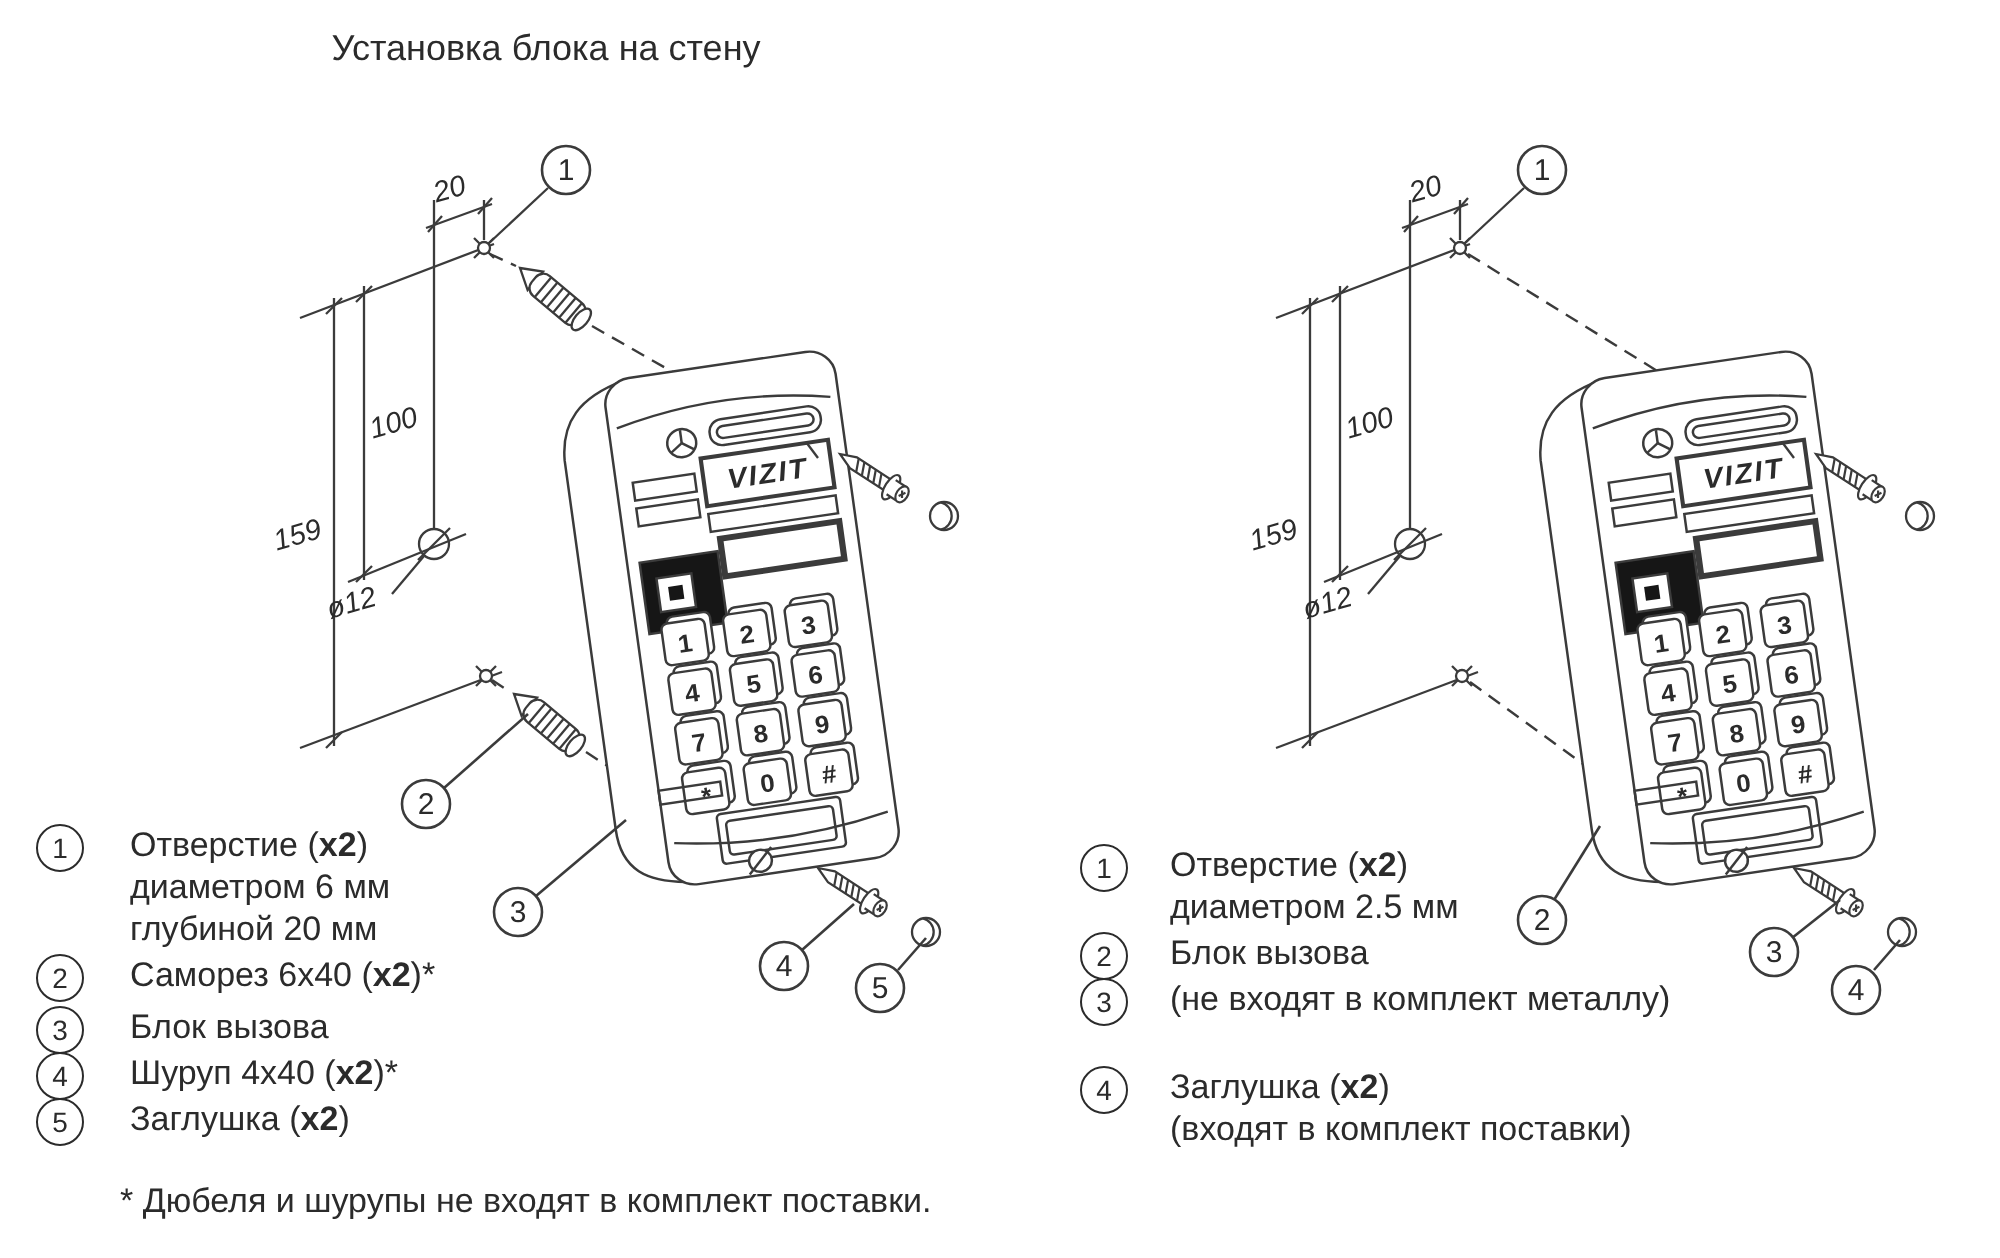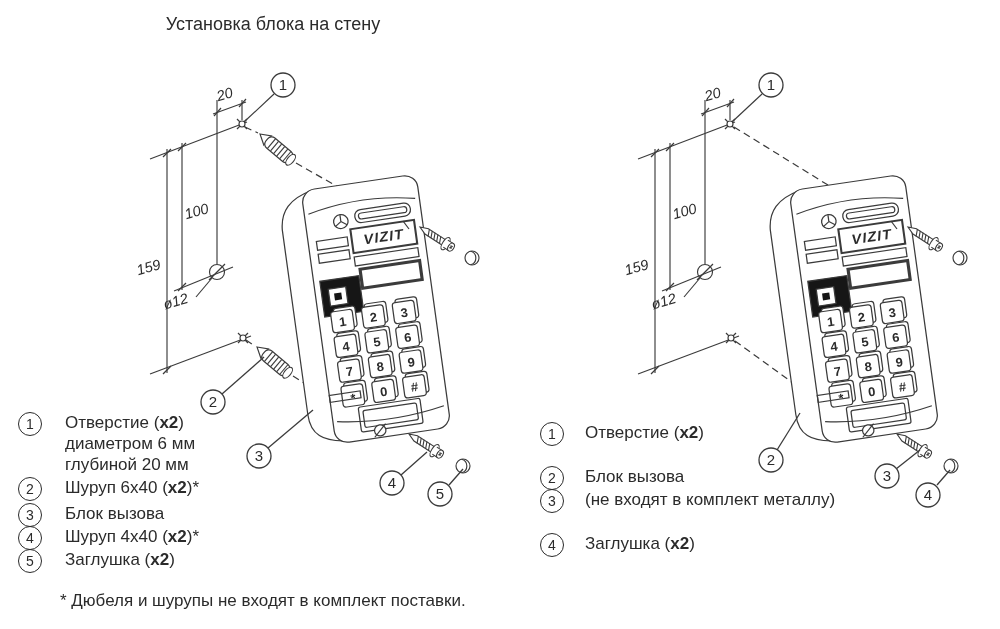--- a/index.html
+++ b/index.html
@@ -290,21 +290,21 @@
     <div class="badge">1</div>
     <div class="lt">
       <div><span>Отверстие (</span><b>x2</b><span>)</span></div>
       <div><span>диаметром 6 мм</span></div>
       <div><span>глубиной 20 мм</span></div>
     </div>
   </div>
   <div class="li li-l" style="left:18px;top:477px">
     <div class="badge">2</div>
     <div class="lt">
-        <div><span>Шуруп 6x40 (</span><b>x2</b><span>)*</span></div>
+        <div><span>Саморез 6x40 (</span><b>x2</b><span>)*</span></div>
       </div>
   </div>
   <div class="li li-l" style="left:18px;top:503px">
     <div class="badge">3</div>
     <div class="lt">
         <div><span>Блок вызова</span></div>
       </div>
   </div>
   <div class="li li-l" style="left:18px;top:526px">
     <div class="badge">4</div>
@@ -317,34 +317,36 @@
     <div class="lt">
         <div><span>Заглушка (</span><b>x2</b><span>)</span></div>
       </div>
   </div>
   <div class="footnote">* Дюбеля и шурупы не входят в комплект поставки.</div>
 
   <div class="li li-r" style="left:540px;top:422px">
     <div class="badge">1</div>
     <div class="lt">
       <div><span>Отверстие (</span><b>x2</b><span>)</span></div>
+      <div><span>диаметром 2.5 мм</span></div>
     </div>
   </div>
   <div class="li li-r" style="left:540px;top:466px">
     <div class="badge">2</div>
     <div class="lt">
         <div><span>Блок вызова</span></div>
       </div>
   </div>
   <div class="li li-r" style="left:540px;top:489px">
     <div class="badge">3</div>
     <div class="lt">
       <div><span>(не входят в комплект металлу)</span></div>
     </div>
   </div>
   <div class="li li-r" style="left:540px;top:533px">
     <div class="badge">4</div>
     <div class="lt">
       <div><span>Заглушка (</span><b>x2</b><span>)</span></div>
+      <div><span>(входят в комплект поставки)</span></div>
     </div>
   </div>
 
 </div>
 
 </body></html>

